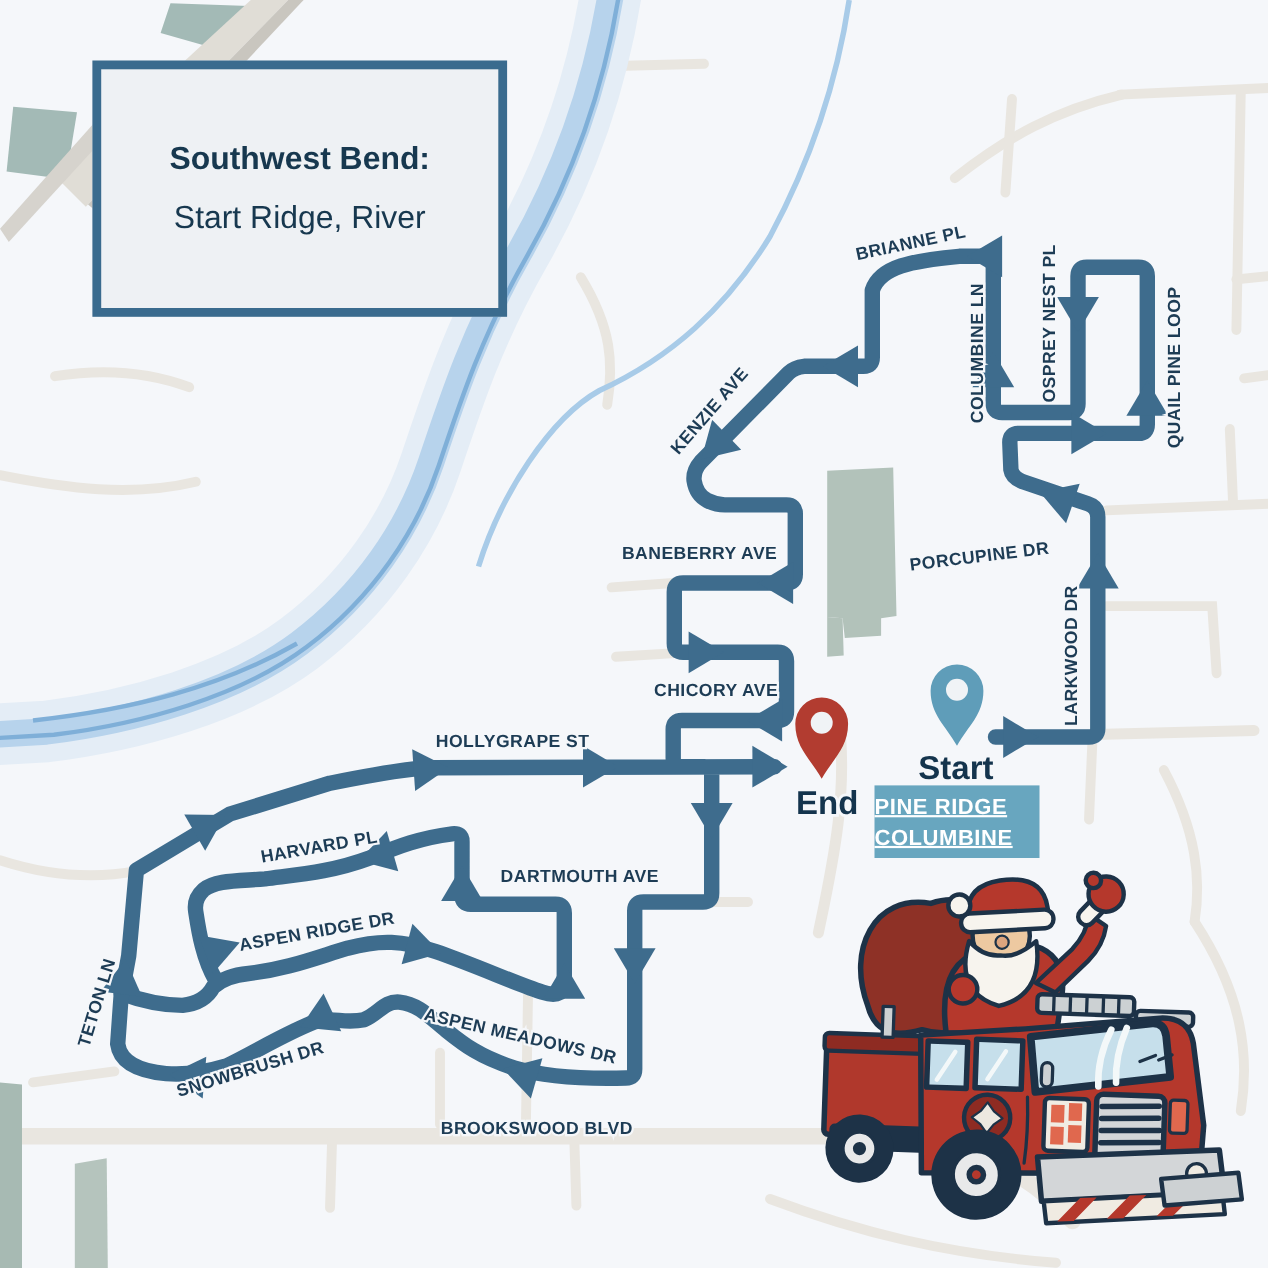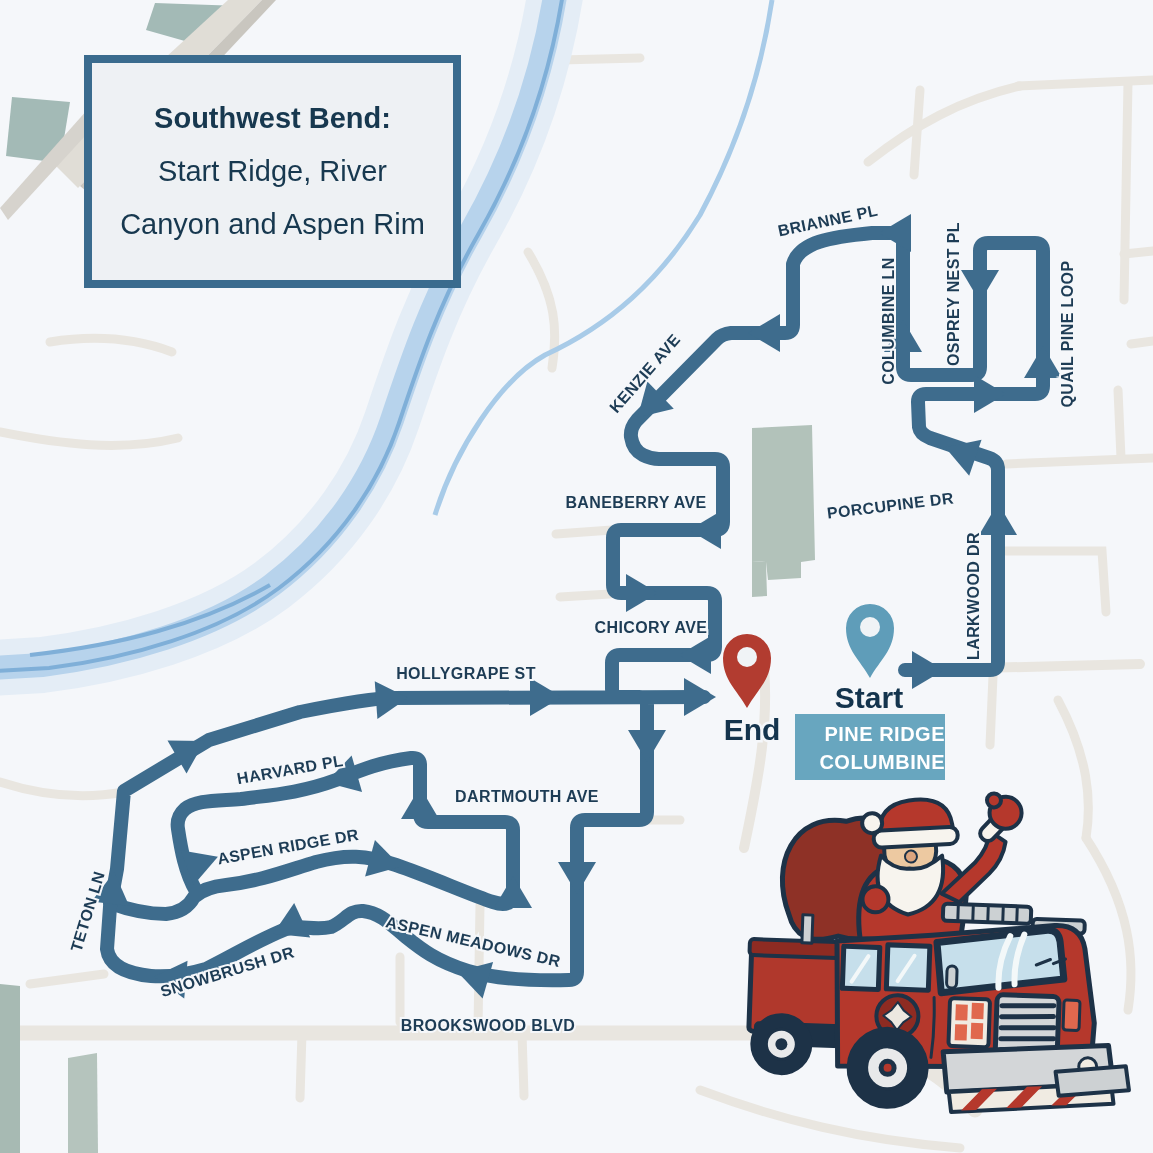--- a/index.html
+++ b/index.html
@@ -4,22 +4,22 @@
 <style>
   html,body{margin:0;padding:0;background:#dfe3e8;}
   .stage{position:relative;width:1153px;height:1153px;background:#f5f7fa;overflow:hidden;
          font-family:"Liberation Sans",sans-serif;}
   #map-svg{position:absolute;left:0;top:0;width:1153px;height:1153px;}
   .title-box{position:absolute;left:48px;top:55px;width:377px;height:233px;box-sizing:border-box;
     border:8px solid #3a6b8e;background:#eef1f4;display:flex;flex-direction:column;justify-content:center;
     text-align:center;color:#17384f;font-size:29px;line-height:53px;margin-left:36px;}
   .title-line.bold{font-weight:bold;}
   .school-box{position:absolute;left:795px;top:714px;width:150px;height:66px;background:#68a6bf;
-    color:#ffffff;font-weight:bold;font-size:20px;text-align:right;line-height:28px;padding-top:6px;
-    box-sizing:border-box;letter-spacing:0.5px;}
+    color:#ffffff;font-weight:bold;font-size:20px;text-align:left;line-height:28px;padding-top:6px;
+    box-sizing:border-box;letter-spacing:0.5px;text-decoration:underline;}
   .street-label{font-weight:bold;font-size:16px;fill:#1d3c55;stroke:#f5f7fa;stroke-width:4px;
     paint-order:stroke;letter-spacing:0.4px;text-anchor:middle;}
   .big-label{font-weight:bold;font-size:30px;fill:#14344d;stroke:#f5f7fa;stroke-width:5px;
     paint-order:stroke;text-anchor:middle;}
 </style>
 </head>
 <body>
 
 <div class="stage">
 
@@ -199,20 +199,19 @@
         <text class="street-label" transform="translate(93,913) rotate(-73)">TETON LN</text>
         <text class="street-label" transform="translate(229,977) rotate(-17)">SNOWBRUSH DR</text>
         <text class="street-label" transform="translate(472,947) rotate(13)">ASPEN MEADOWS DR</text>
         <text class="street-label" transform="translate(488,1031) rotate(0)">BROOKSWOOD BLVD</text>
       </g>
   </svg>
 
   <div class="title-box">
     <div class="title-line bold">Southwest Bend:</div>
     <div class="title-line">Start Ridge, River</div>
-    <div class="title-line">Canyon and Aspen Rim</div>
   </div>
 
   <div class="school-box">
     <div>PINE RIDGE</div>
     <div>COLUMBINE</div>
   </div>
 </div>
 
 </body></html>

